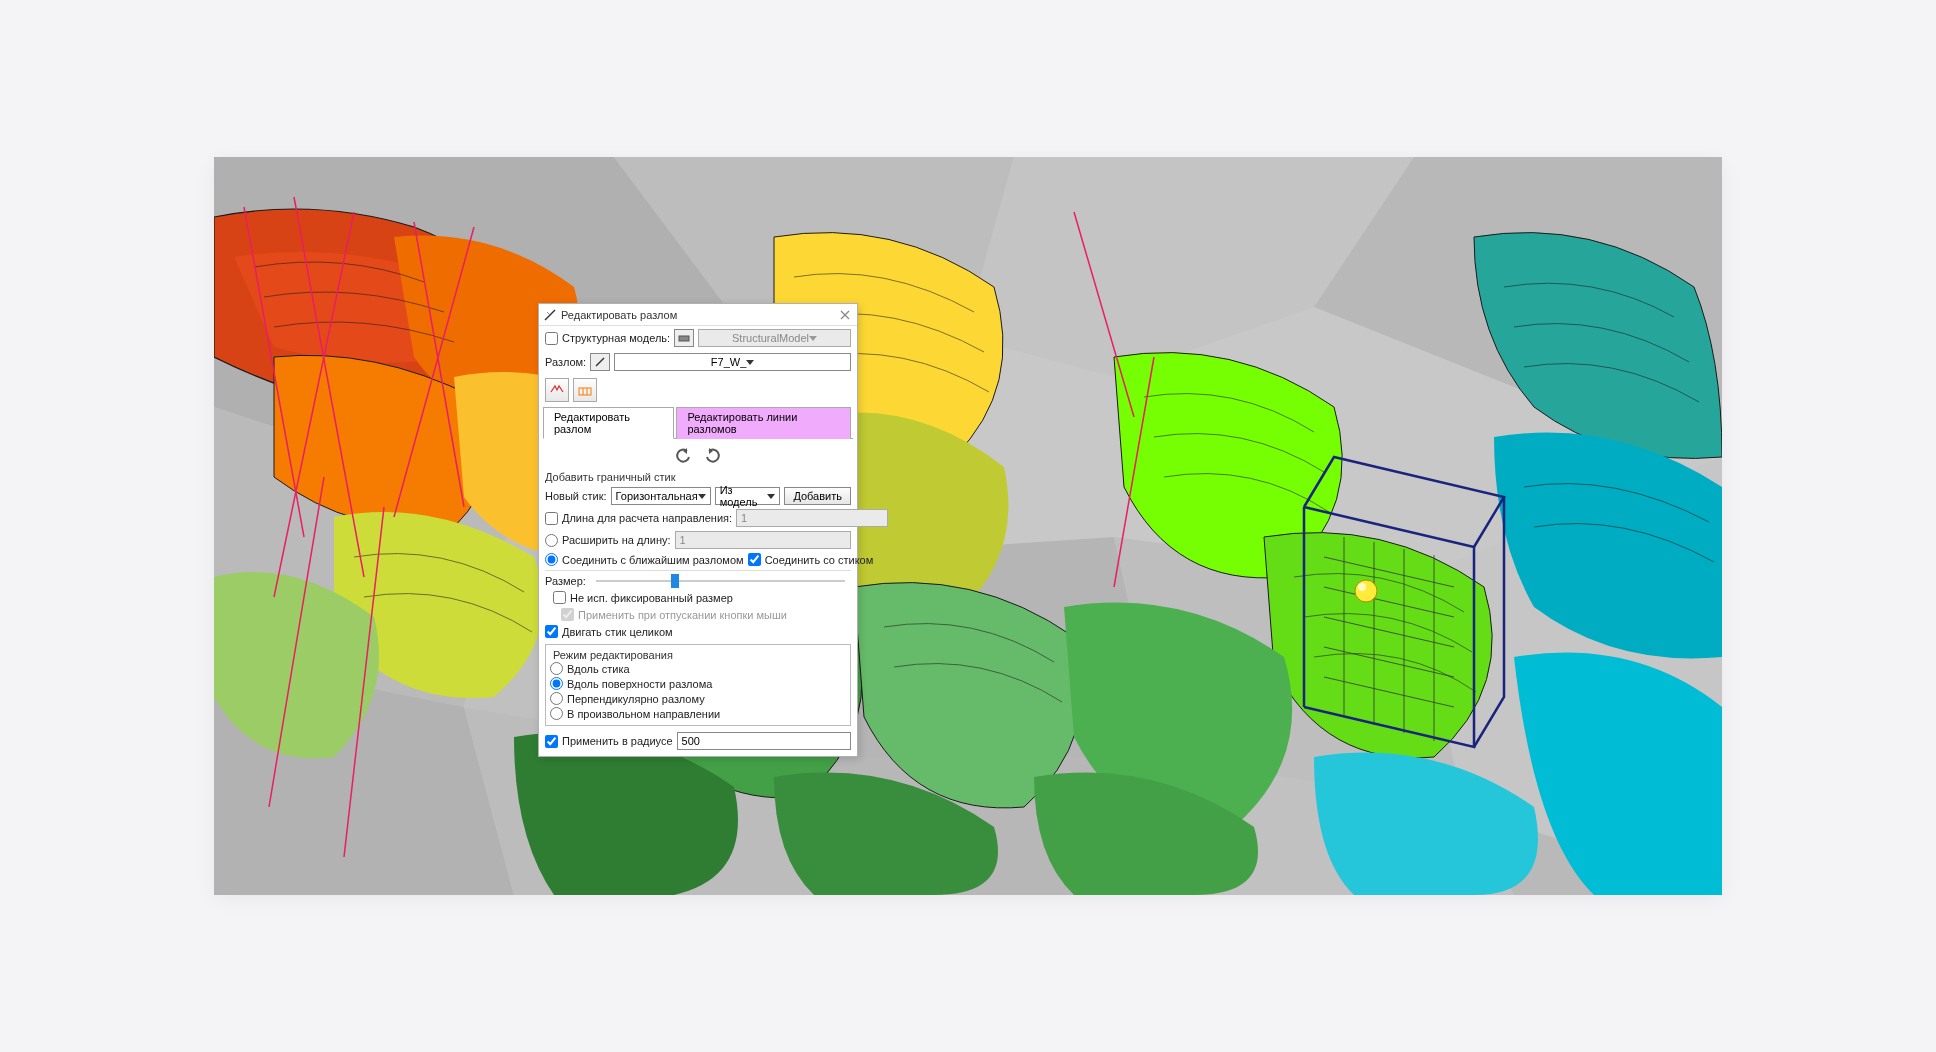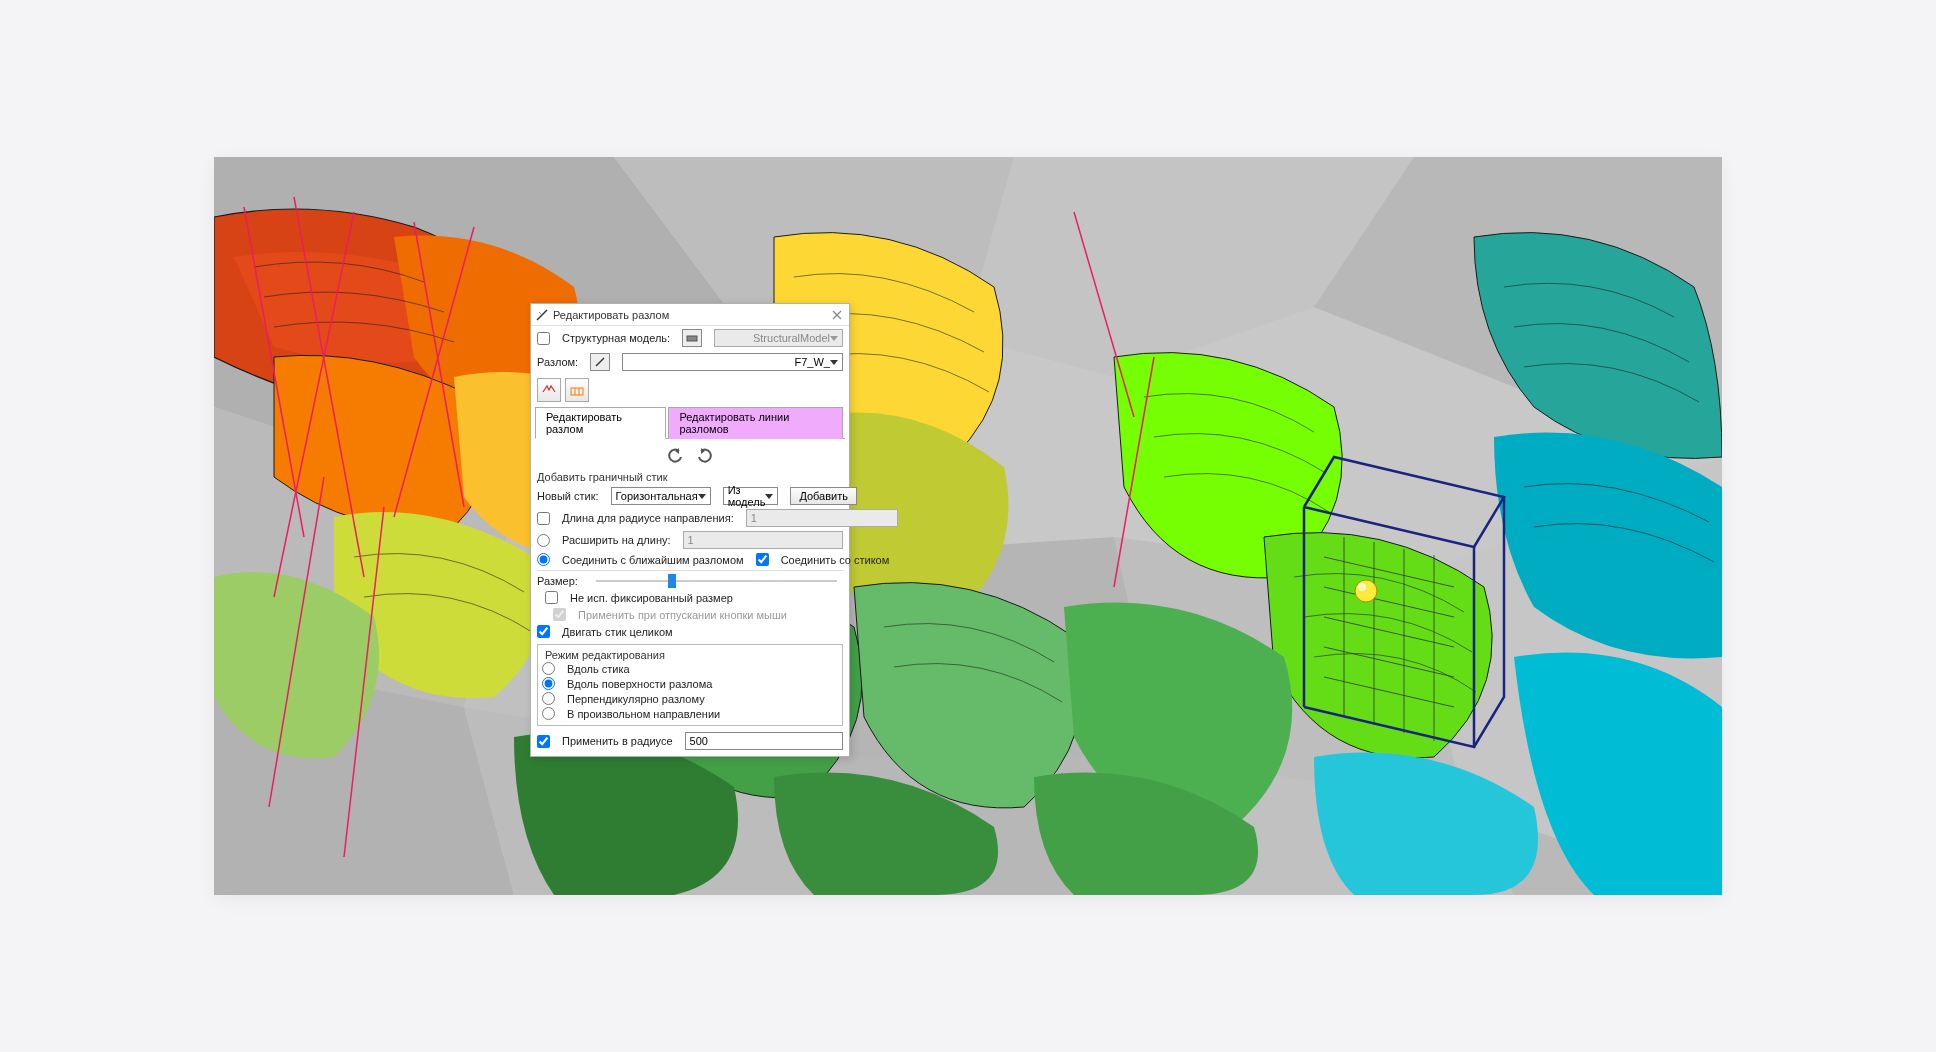--- a/index.html
+++ b/index.html
@@ -1,32 +1,32 @@
 <!DOCTYPE html>
 <html><head>
 <meta charset="utf-8">
 <style>
 * { box-sizing: border-box; margin: 0; padding: 0; font-family: "Segoe UI", Tahoma, sans-serif; font-size: 11px; }
 body { background: #f4f4f6; width: 1936px; height: 1052px; display: flex; align-items: center; justify-content: center; }
 .frame { width: 1508px; height: 738px; background: #fff; box-shadow: 0 4px 20px rgba(0,0,0,0.05); position: relative; overflow: hidden; }
 .viewport { position: absolute; inset: 0; }
 
 
-.dialog { position: absolute; left: 316px; top: 146px; width: 320px; background: #fff; border: 1px solid #b0b0b0; box-shadow: 2px 2px 8px rgba(0,0,0,0.15); }
+.dialog { position: absolute; left: 324px; top: 146px; width: 320px; background: #fff; border: 1px solid #b0b0b0; box-shadow: 2px 2px 8px rgba(0,0,0,0.15); }
 .titlebar { height: 22px; display: flex; align-items: center; padding: 0 4px; background: #fff; border-bottom: 1px solid #e0e0e0; }
 .titlebar .ticon { width: 14px; height: 14px; margin-right: 4px; }
 .titlebar .ttext { flex: 1; color: #333; }
 .titlebar .close { width: 16px; height: 16px; display: flex; align-items: center; justify-content: center; color: #888; cursor: pointer; }
 
-.row { display: flex; align-items: center; padding: 3px 6px; gap: 12px; }
+.row { display: flex; align-items: center; padding: 3px 6px; gap: 4px; }
 .lbl { color: #222; white-space: nowrap; }
 .chk { width: 13px; height: 13px; }
 .iconbox { width: 20px; height: 18px; border: 1px solid #888; background: #eee; display: flex; align-items: center; justify-content: center; }
 .select-like, .input-like { border: 1px solid #888; background: #fff; padding: 1px 4px; height: 18px; }
-.select-like { display: flex; align-items: center; justify-content: flex-end; }
+.select-like { display: flex; align-items: center; justify-content: center; }
 .select-like.disabled { background: #eaeaea; color: #888; border-color: #aaa; }
 .input-like.disabled { background: #eaeaea; color: #888; border-color: #aaa; }
 .caret { border-left: 4px solid transparent; border-right: 4px solid transparent; border-top: 5px solid #333; }
 .disabled .caret { border-top-color: #999; }
 
 .toolbar { display: flex; gap: 4px; padding: 4px 6px; }
 .toolbtn { width: 24px; height: 24px; border: 1px solid #aaa; background: linear-gradient(#fdfdfd,#e8e8e8); display: flex; align-items: center; justify-content: center; cursor: pointer; }
 
 .tabs { display: flex; border-bottom: 1px solid #aaa; margin: 0 4px; }
 .tab { padding: 3px 10px; border: 1px solid #aaa; border-bottom: none; background: #f0abfc; margin-right: 2px; cursor: pointer; position: relative; top: 1px; }
@@ -255,21 +255,21 @@
         </div>
         <div class="select-like" style="flex:1">
           <span>Из модель</span>
           <div class="caret"></div>
         </div>
         <div class="btn">Добавить</div>
       </div>
 
       <div class="row" style="padding:2px 0">
         <input type="checkbox" class="chk" style="">
-        <span class="lbl">Длина для радиусе направления:</span>
+        <span class="lbl">Длина для расчета направления:</span>
         <input class="input-like disabled" style="flex: 1 1 0%;" readonly="" value="1">
       </div>
 
       <div class="row" style="padding:2px 0">
         <input type="radio" class="radio" name="ext" style="">
         <span class="lbl">Расширить на длину:</span>
         <input class="input-like disabled" style="flex: 1 1 0%;" readonly="" value="1">
       </div>
 
       <div class="row" style="padding:2px 0">

